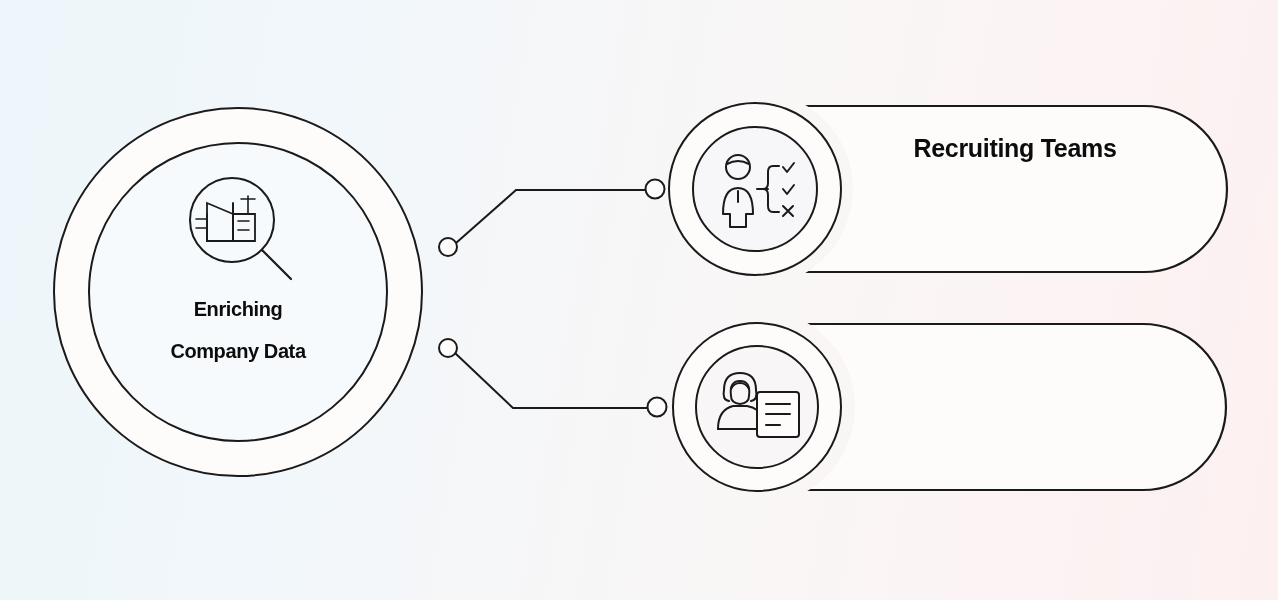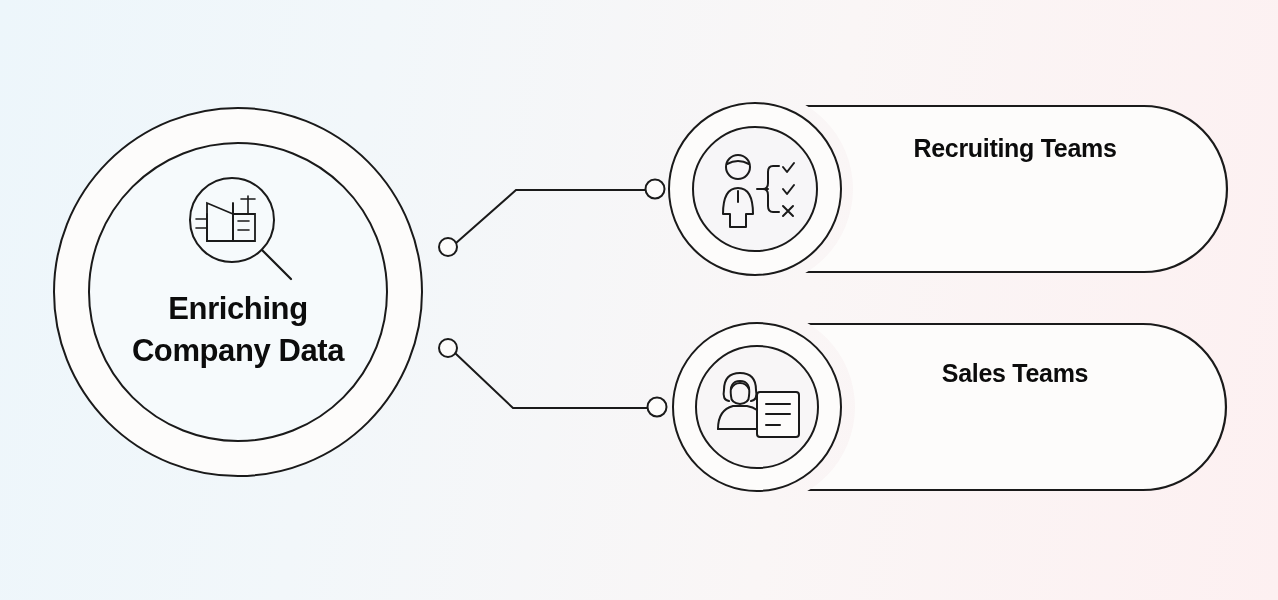--- a/index.html
+++ b/index.html
@@ -28,21 +28,21 @@
   .lbl {
     position: absolute;
     text-align: center;
     color: #0c0c0c;
     white-space: pre;
   }
   .hub-title {
     left: 88px;
     top: 288px;
     width: 300px;
-    font-size: 31px;
+    font-size: 20px;
     font-weight: 700;
     line-height: 42px;
     letter-spacing: -0.4px;
   }
   .card-title {
     font-size: 25px;
     font-weight: 700;
     letter-spacing: -0.3px;
     line-height: 30px;
   }
@@ -165,16 +165,15 @@
         <line x1="766" y1="425" x2="780" y2="425"></line>
       </g>
     </g>
 
   </svg>
 
   <div class="lbl hub-title"><span>Enriching</span><br><span>Company Data</span></div>
 
   <div class="lbl card-title card1-title">Recruiting Teams</div>
 
-  <div class="lbl card-title card2-title">Sales Teams</div>
   <div class="lbl card-desc card2-desc"><br></div>
 
 </div>
 
 </body></html>

